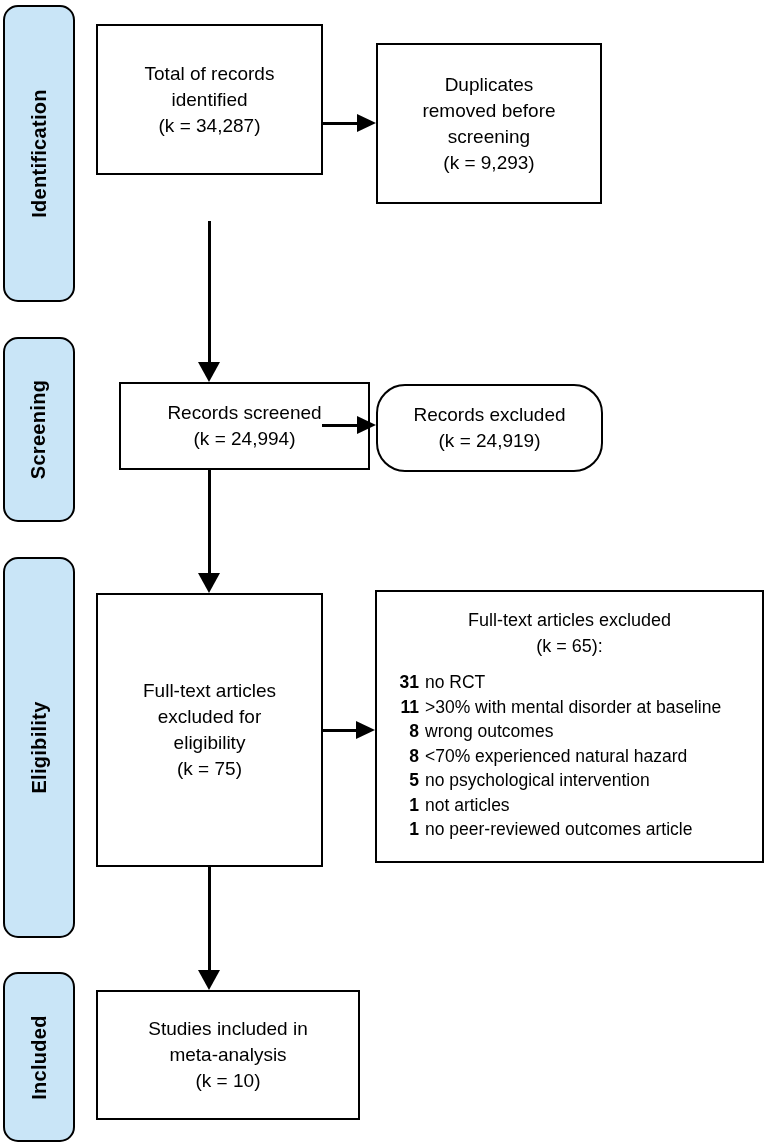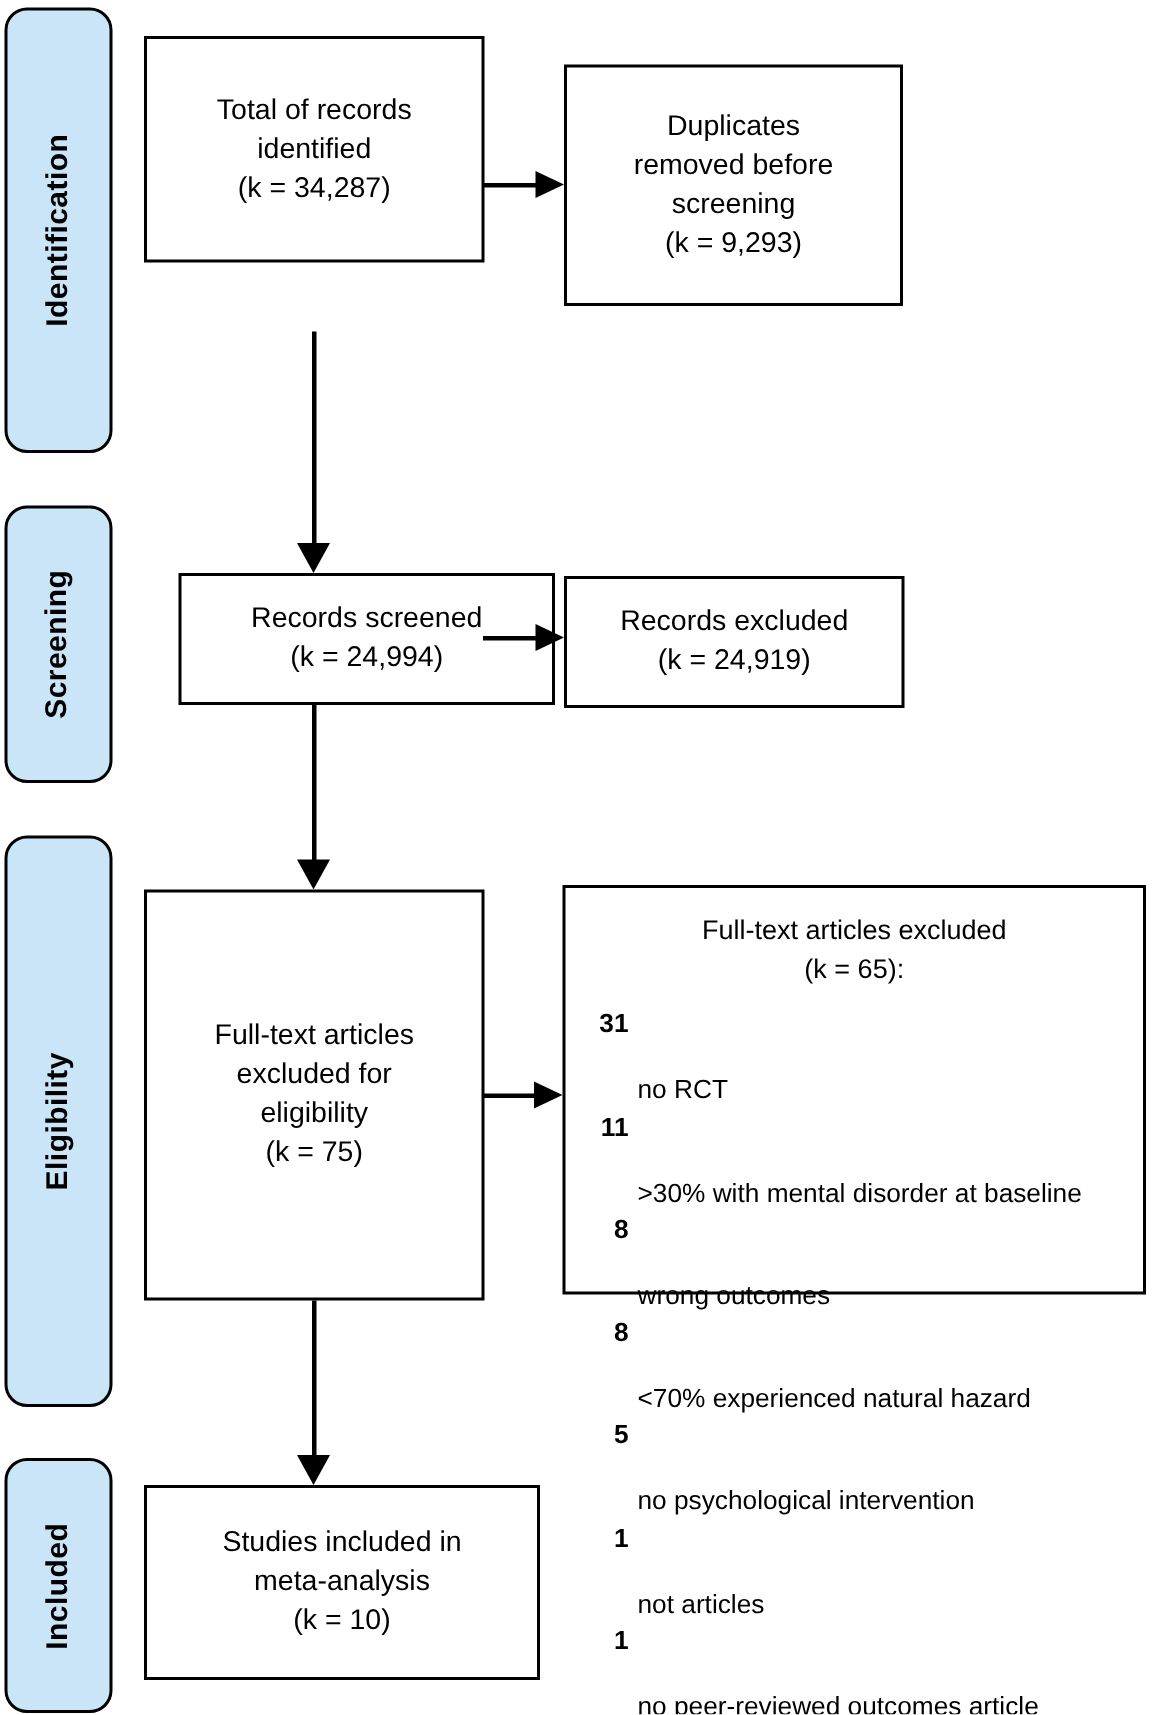--- a/index.html
+++ b/index.html
@@ -50,42 +50,42 @@
     justify-content: center;
     text-align: center;
     font-size: 19px;
     line-height: 26px;
   }
   .box .line { display: block; }
 
   #box-identified       { left: 96px;  top: 24px;  width: 227px; height: 151px; }
   #box-duplicates       { left: 376px; top: 43px;  width: 226px; height: 161px; }
   #box-screened         { left: 83px;  top: 382px; width: 251px; height: 88px; margin-left: 36px; }
-  #box-records-excluded { left: 376px; top: 384px; width: 227px; height: 88px; }
+  #box-records-excluded { left: 376px; top: 384px; width: 227px; height: 88px; border-radius: 29px; }
   #box-fulltext         { left: 96px;  top: 593px; width: 227px; height: 274px; }
   #box-included         { left: 96px;  top: 990px; width: 264px; height: 130px; }
 
   #box-ft-excluded {
     left: 375px; top: 590px; width: 389px; height: 273px;
     justify-content: flex-start;
     padding-top: 15px;
   }
   #box-ft-excluded .ft-title { font-size: 18px; line-height: 26px; }
   .ft-reasons {
     margin-top: 11px;
     width: 100%;
     display: grid;
     grid-template-columns: 42px 1fr;
     column-gap: 6px;
     text-align: left;
     font-size: 17.5px;
     line-height: 24.5px;
   }
   .ft-reasons .num { text-align: right; font-weight: bold; }
-  .ft-reasons .reason { padding-right: 4px; margin-top: 44px; }
+  .ft-reasons .reason { padding-right: 4px; }
 
   
   .hline { position: absolute; height: 2.5px; background: #000000; }
   .vline { position: absolute; width: 2.5px;  background: #000000; }
   .head-right {
     position: absolute; width: 0; height: 0;
     border-left: 19px solid #000000;
     border-top: 9px solid transparent;
     border-bottom: 9px solid transparent;
   }

